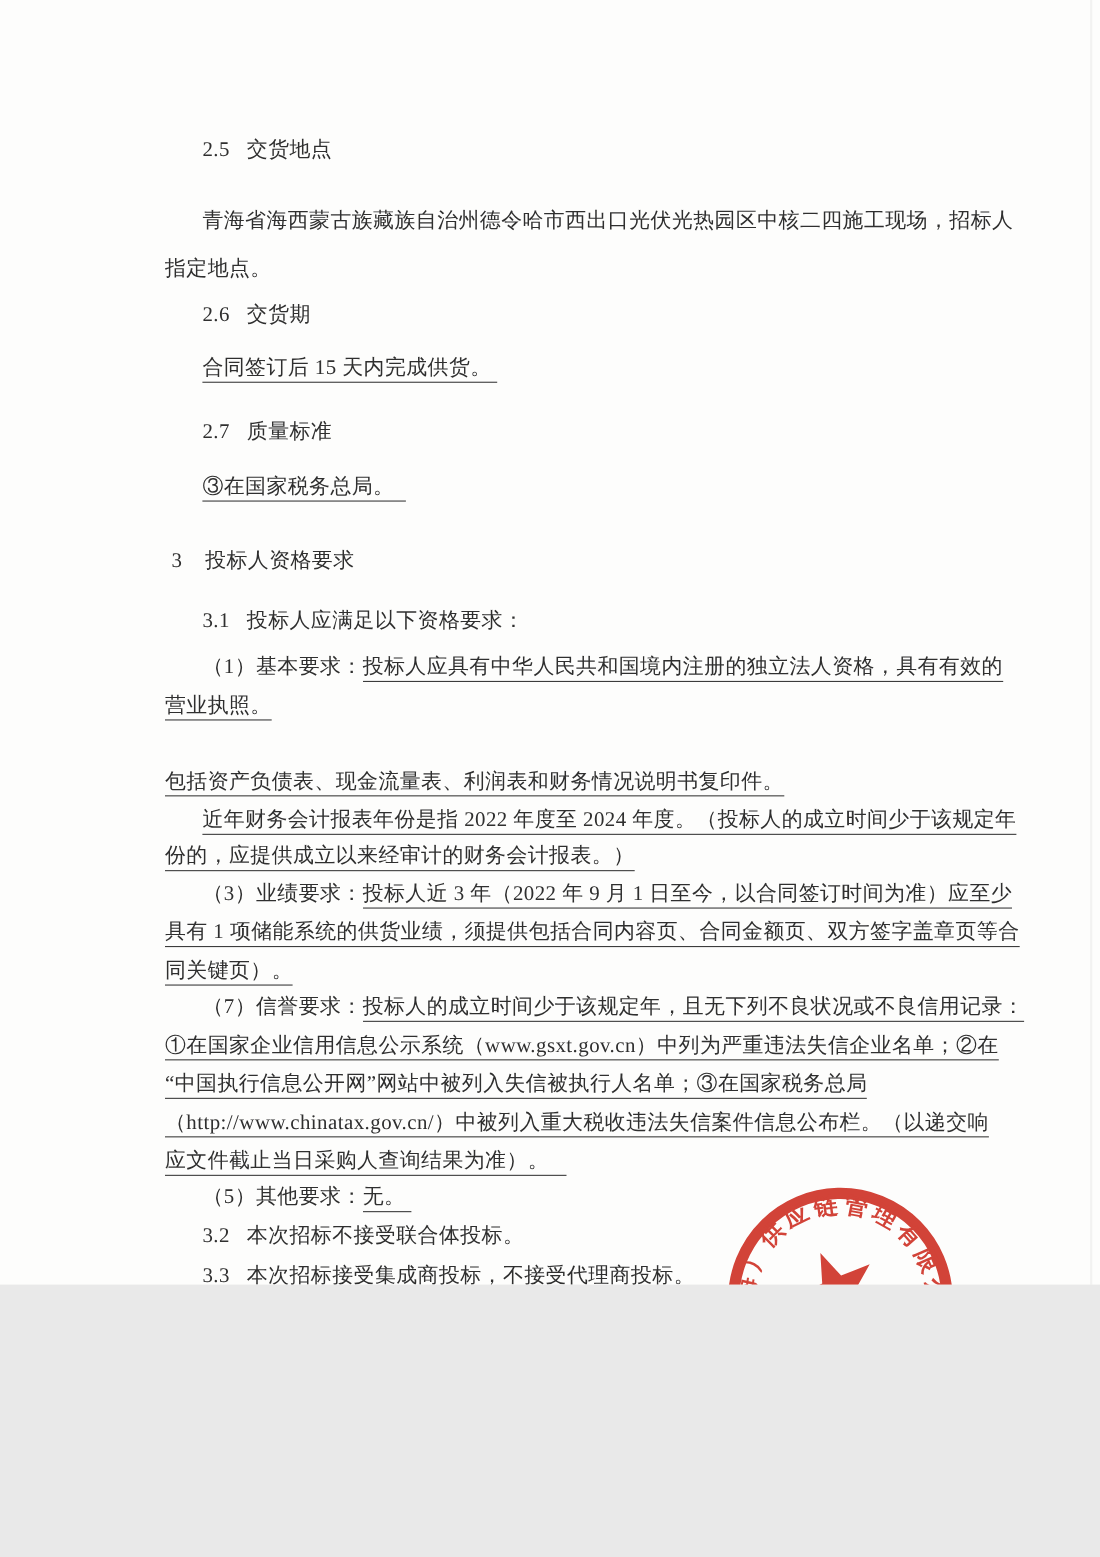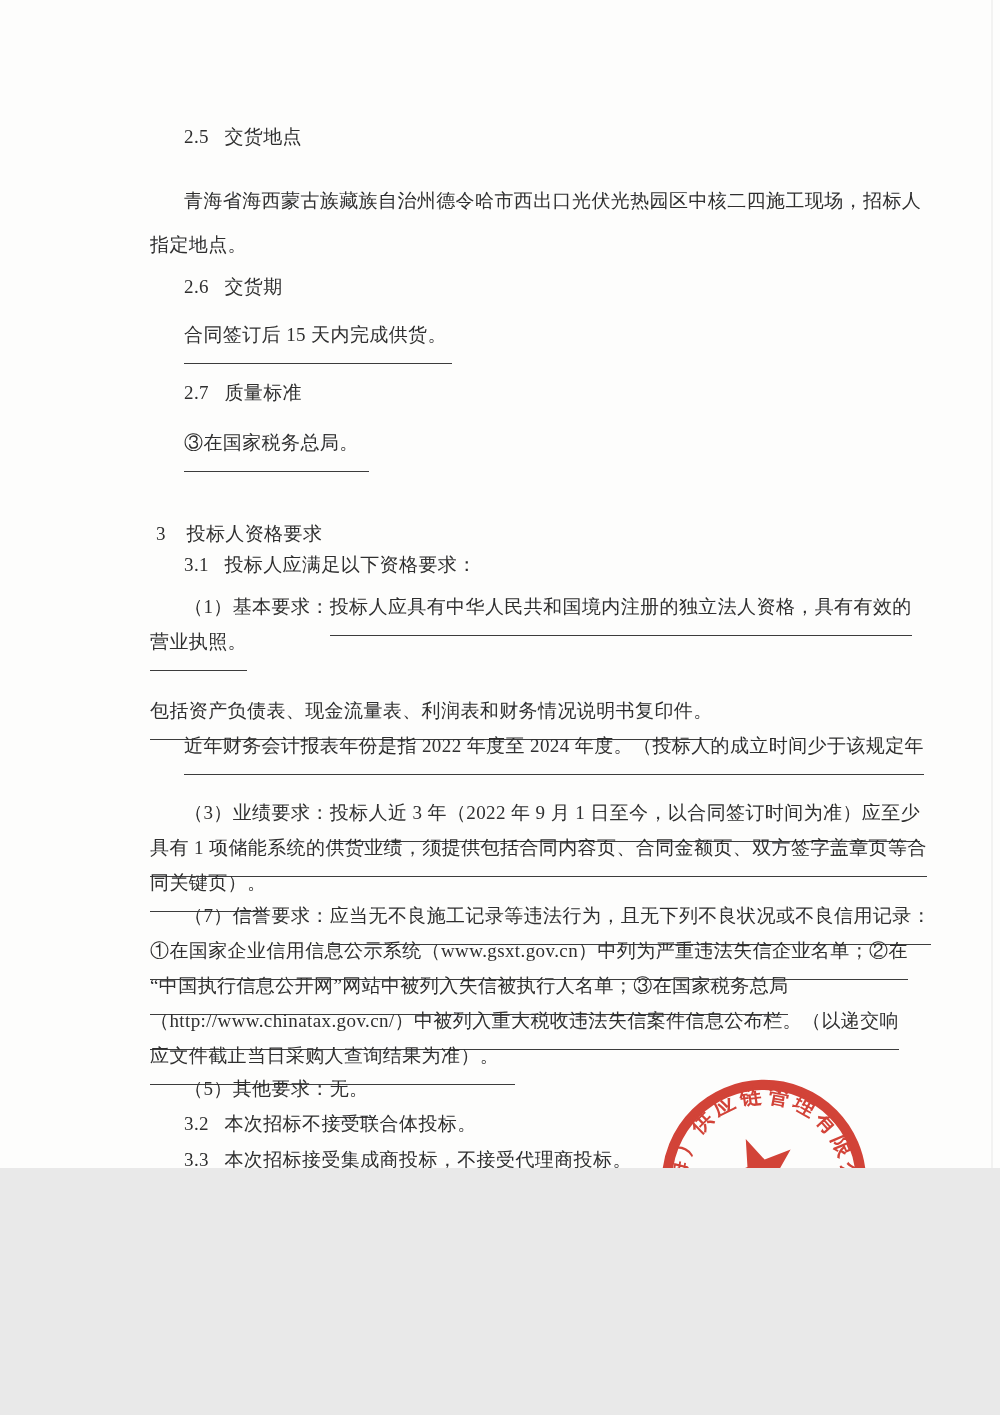--- a/index.html
+++ b/index.html
@@ -15,25 +15,25 @@
   .line{
     position:absolute;
     left:150px;
     font-size:19px;
     line-height:25px;
     letter-spacing:0.4px;
     white-space:pre;
     color:var(--text-color,#2f2f2f);
   }
   .line.ind{left:184px;}
-  .line.sec{left:156px;margin-top:24px;}
+  .line.sec{left:156px;}
   .line span{white-space:pre;}
   .u{
     border-bottom:1.6px solid var(--underline-color,#3c3c3c);
-    padding-bottom:18px;
+    padding-bottom:2px;
   }
   .u:empty{border-bottom:none;padding-bottom:0;}
   .page-edge{
     position:absolute;top:0;right:7px;width:2px;height:100%;
     background:rgba(100,100,100,0.07);
   }
   .seal{
     position:absolute;left:652px;top:1070px;
     width:224px;height:224px;
     opacity:0.92;
@@ -68,24 +68,25 @@
   <div class="line ind" style="top:274px"><span>2.6   交货期</span><span class="u"></span></div>
   <div class="line ind" style="top:322px"><span></span><span class="u">合同签订后 15 天内完成供货。 </span></div>
   <div class="line ind" style="top:380px"><span>2.7   质量标准</span><span class="u"></span></div>
   <div class="line ind" style="top:430px"><span></span><span class="u">③在国家税务总局。  </span></div>
   <div class="line sec" style="top:497px"><span>3    投标人资格要求</span><span class="u"></span></div>
   <div class="line ind" style="top:552px"><span>3.1   投标人应满足以下资格要求：</span><span class="u"></span></div>
   <div class="line ind" style="top:594px"><span>（1）基本要求：</span><span class="u">投标人应具有中华人民共和国境内注册的独立法人资格，具有有效的</span></div>
   <div class="line" style="top:629px"><span></span><span class="u">营业执照。</span></div>
   <div class="line" style="top:698px"><span></span><span class="u">包括资产负债表、现金流量表、利润表和财务情况说明书复印件。</span></div>
   <div class="line ind" style="top:733px"><span></span><span class="u">近年财务会计报表年份是指 2022 年度至 2024 年度。（投标人的成立时间少于该规定年</span></div>
+  <div class="line" style="top:766px"><span></span><span class="u">份的，应提供成立以来经审计的财务会计报表。）</span></div>
   <div class="line ind" style="top:800px"><span>（3）业绩要求：</span><span class="u">投标人近 3 年（2022 年 9 月 1 日至今，以合同签订时间为准）应至少</span></div>
   <div class="line" style="top:835px"><span></span><span class="u">具有 1 项储能系统的供货业绩，须提供包括合同内容页、合同金额页、双方签字盖章页等合</span></div>
   <div class="line" style="top:870px"><span></span><span class="u">同关键页）。</span></div>
-  <div class="line ind" style="top:903px"><span>（7）信誉要求：</span><span class="u">应当无不良施工记录等违法行为，且无下列不良状况或不良信用记录：</span></div>
+  <div class="line ind" style="top:903px"><span>（7）信誉要求：</span><span class="u">投标人的成立时间少于该规定年，且无下列不良状况或不良信用记录：</span></div>
   <div class="line" style="top:973px"><span></span><span class="u">“中国执行信息公开网”网站中被列入失信被执行人名单；③在国家税务总局</span></div>
   <div class="line" style="top:938px"><span></span><span class="u">①在国家企业信用信息公示系统（www.gsxt.gov.cn）中列为严重违法失信企业名单；②在</span></div>
   <div class="line" style="top:1008px"><span></span><span class="u">（http://www.chinatax.gov.cn/）中被列入重大税收违法失信案件信息公布栏。（以递交响</span></div>
   <div class="line" style="top:1043px"><span></span><span class="u">应文件截止当日采购人查询结果为准）。   </span></div>
   <div class="line ind" style="top:1076px"><span>（5）其他要求：</span><span class="u">无。 </span></div>
   <div class="line ind" style="top:1111px"><span>3.2   本次招标不接受联合体投标。</span><span class="u"></span></div>
   <div class="line ind" style="top:1147px"><span>3.3   本次招标接受集成商投标，不接受代理商投标。</span><span class="u"></span></div>
   <div class="line sec" style="top:1216px"><span>4    招标文件的获取</span><span class="u"></span></div>
   <div class="line ind" style="top:1269px"><span>4.1   招标文件售价</span><span class="u"></span></div>
 

